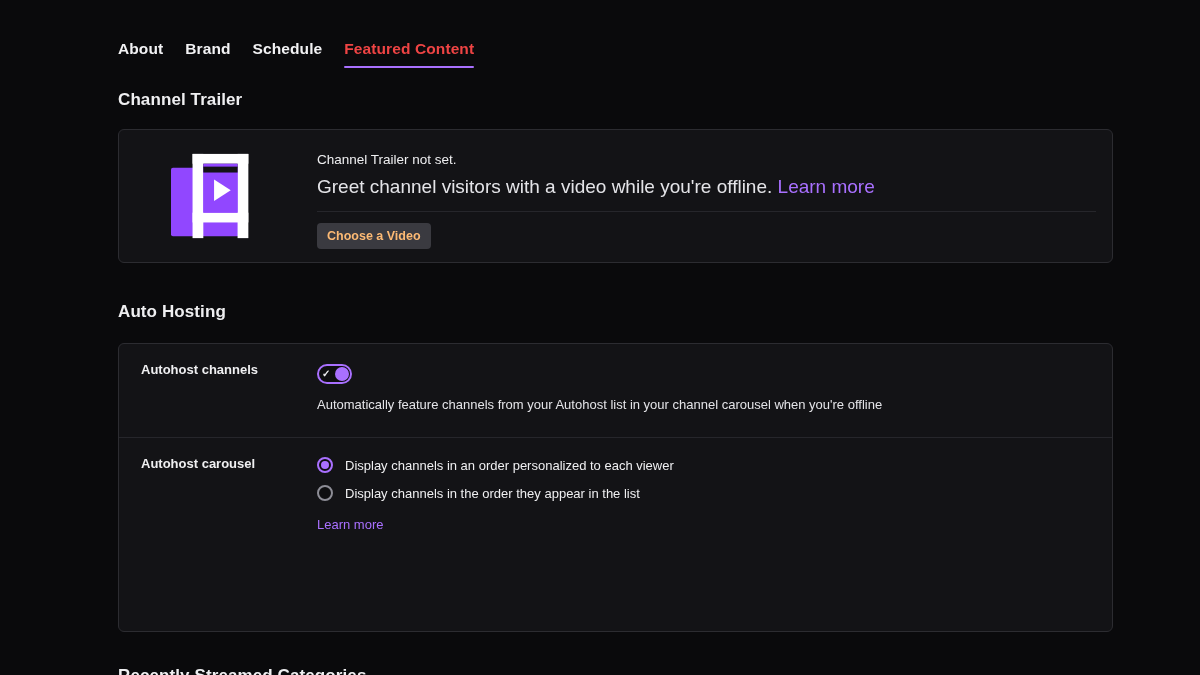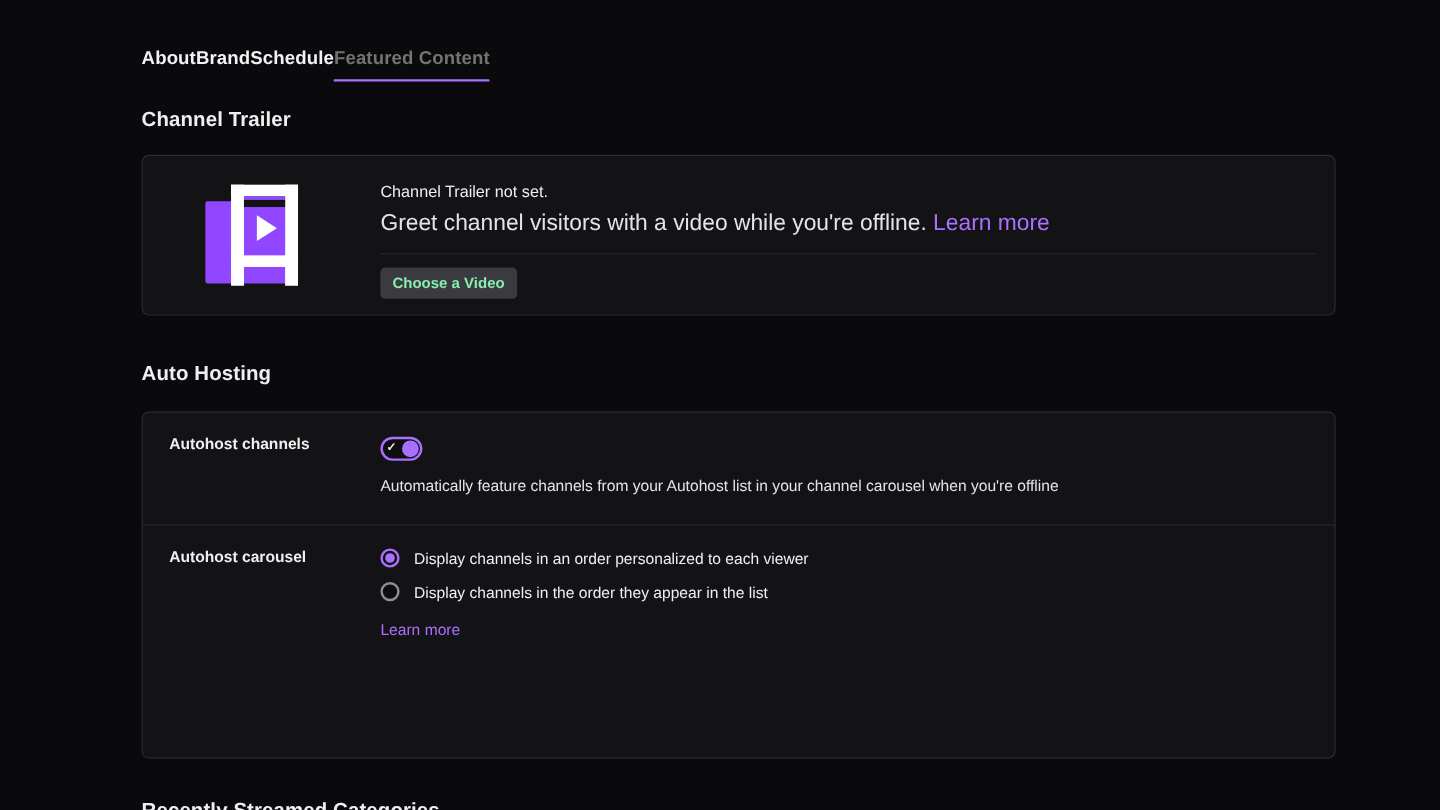--- a/index.html
+++ b/index.html
@@ -7,28 +7,28 @@
   body {
     background: #0a0a0c;
     font-family: "Liberation Sans", sans-serif;
     color: #efeff1;
     position: relative;
   }
 
   
   .tabs {
     position: absolute; left: 118px; top: 40px;
-    display: flex; align-items: flex-start;
+    display: flex; gap: 22px; align-items: flex-start;
   }
   .tab {
     font-size: 15.5px; font-weight: 700; color: #f2f2f4;
     padding-bottom: 10px; cursor: pointer; position: relative;
     letter-spacing: 0.1px;
   }
-  .tab.active { color: #737373; }
+  .tab.active { color: #ef4444; }
   .tab.active::after {
     content: ""; position: absolute; left: 0; right: 0; bottom: 0;
     height: 2px; background: #a970ff; border-radius: 1px;
   }
 
   
   .section-heading {
     position: absolute; left: 118px;
     font-size: 17px; font-weight: 700; color: #efeff1;
     letter-spacing: 0.1px;
@@ -49,21 +49,21 @@
   .trailer-icon {
     position: absolute; left: 52px; top: 20px; width: 94px; height: 94px;
   }
   .trailer-body { position: absolute; left: 198px; top: 0; right: 16px; }
   .trailer-status { margin-top: 22px; font-size: 13.5px; color: #efeff1; }
   .trailer-desc { margin-top: 9px; font-size: 19px; color: #e4e4e8; }
   .link { color: #a970ff; text-decoration: none; cursor: pointer; }
   .trailer-divider { margin-top: 13px; border-top: 1px solid #26262b; }
   .btn {
     display: inline-block; margin-top: 11px;
-    background: #3a3a40; color: #86efac;
+    background: #3a3a40; color: #fdba74;
     font-size: 12.5px; font-weight: 700;
     padding: 6px 10px; border-radius: 4px; border: none; cursor: pointer;
     font-family: "Liberation Sans", sans-serif;
   }
 
   
   .row { position: relative; }
   .row + .row { border-top: 1px solid #26262b; }
   #row-channels { height: 93px; }
   #row-priority { height: 115px; }

